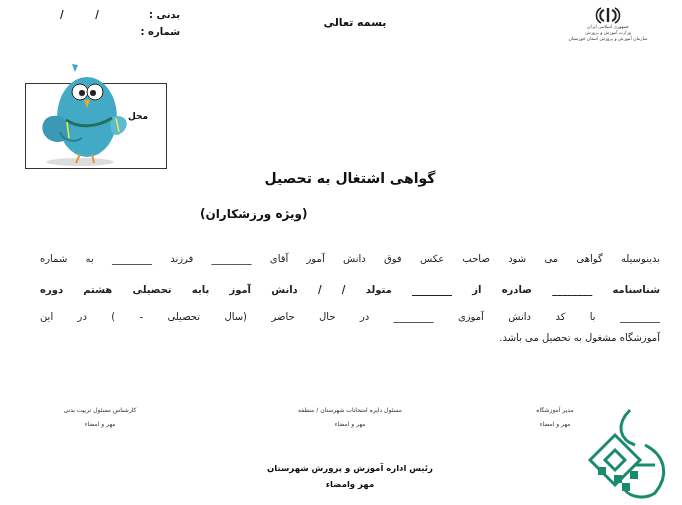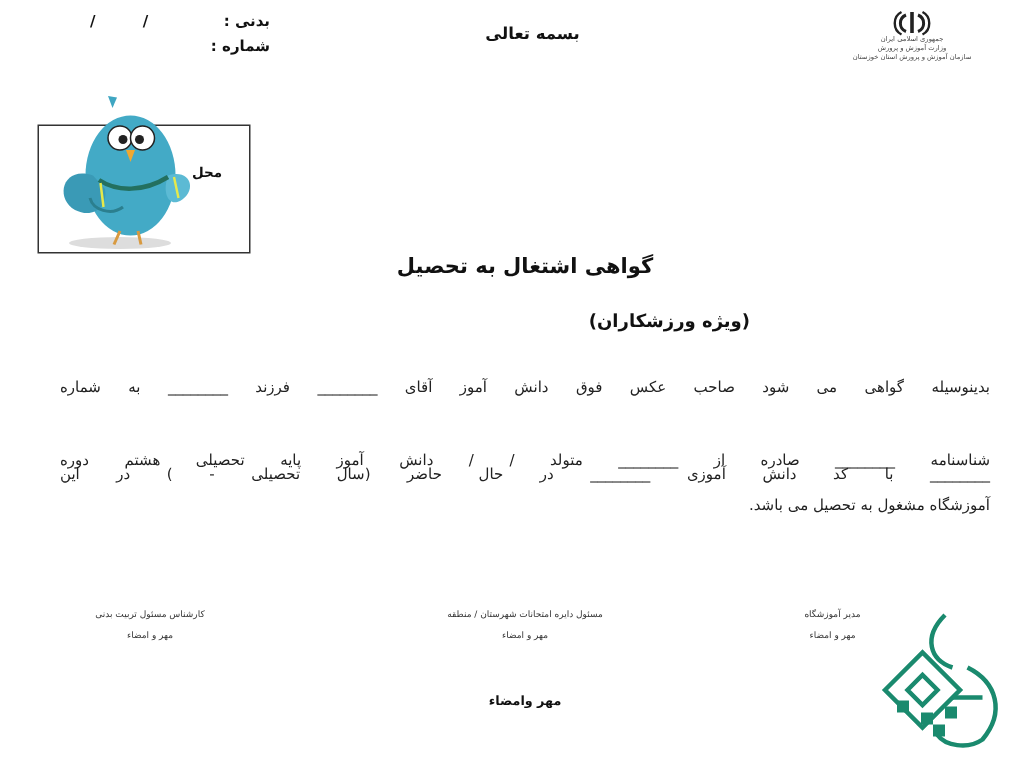--- a/index.html
+++ b/index.html
@@ -10,21 +10,21 @@
   .hdr-left { left:120px; top:6px; width:60px; font-size:10px; line-height:17px; text-align:right; }
   .hdr-left .slashes { position:absolute; left:-60px; top:0; direction:ltr; font-size:10px; letter-spacing:14px; white-space:nowrap; }
   .bismillah { left:310px; top:16px; width:90px; text-align:center; font-size:11px; }
   .emblem { left:553px; top:6px; width:110px; text-align:center; }
   .emblem svg { display:block; margin:0 auto; }
   .emblem .line { font-size:4.5px; line-height:6px; color:#444; white-space:nowrap; }
   .photo-frame { left:25px; top:83px; width:140px; height:84px; border:1.5px solid #333; background:#fff; }
   .photo-label { left:128px; top:111px; font-size:9px; font-weight:bold; }
   .bird { left:32px; top:62px; }
   .title { left:200px; top:170px; width:300px; text-align:center; font-size:14px; font-weight:bold; }
-  .subtitle { left:200px; top:207px; width:300px; text-align:right; font-size:12px; font-weight:bold; }
+  .subtitle { left:200px; top:207px; width:300px; text-align:left; font-size:12px; font-weight:bold; }
   .para { left:40px; width:620px; font-size:10px; color:#222; text-align:justify; text-align-last:justify; line-height:14px; white-space:nowrap; }
   .para.last { text-align-last:right; }
   .sig { font-size:6px; color:#333; text-align:center; line-height:14px; white-space:nowrap; }
   .footer-sig { left:200px; top:460px; width:300px; text-align:center; font-size:8.5px; font-weight:bold; line-height:16px; }
   .logo { left:570px; top:405px; }
 </style>
 </head>
 <body>
 
 <div class="abs hdr-left bold">
@@ -70,38 +70,39 @@
     <line x1="48" y1="92" x2="44" y2="101" stroke="#d89a40" stroke-width="2"></line>
     <line x1="60" y1="92" x2="62" y2="101" stroke="#d89a40" stroke-width="2"></line>
   </svg>
 </div>
 <div class="abs photo-label">محل</div>
 
 <div class="abs title">گواهی اشتغال به تحصیل</div>
 <div class="abs subtitle">(ویژه ورزشکاران)</div>
 
 <div class="abs para" style="top:252px;">بدینوسیله گواهی می شود صاحب عکس فوق دانش آموز آقای ________ فرزند ________ به شماره</div>
-<div class="abs para" style="top:301px;">شناسنامه ________ صادره از ________ متولد  /   /   دانش آموز پایه تحصیلی هشتم دوره</div>
+<div class="abs para" style="top:283px;font-weight:bold;">شناسنامه ________ صادره از ________ متولد  /   /   دانش آموز پایه تحصیلی هشتم دوره</div>
 <div class="abs para" style="top:310px;">________ با کد دانش آموزی ________ در حال حاضر (سال تحصیلی      -      ) در این</div>
 <div class="abs para last" style="top:331px;">آموزشگاه مشغول به تحصیل می باشد.</div>
 
 <div class="abs sig" style="left:505px; top:403px; width:100px;">
   <div>مدیر آموزشگاه</div>
   <div>مهر و امضاء</div>
 </div>
 <div class="abs sig" style="left:250px; top:403px; width:200px;">
   <div>مسئول دایره امتحانات شهرستان / منطقه</div>
   <div>مهر و امضاء</div>
 </div>
 <div class="abs sig" style="left:20px; top:403px; width:160px;">
   <div>کارشناس مسئول تربیت بدنی</div>
   <div>مهر و امضاء</div>
 </div>
 
 <div class="abs footer-sig">
+  <div>رئیس اداره آموزش و پرورش شهرستان</div>
   <div>مهر وامضاء</div>
 </div>
 
 <div class="abs logo">
   <svg width="105" height="95" viewBox="0 0 105 95">
     <g fill="none" stroke="#1a8a6e" stroke-width="3">
       <path d="M60 5 C45 20 50 35 65 40"></path>
       <path d="M20 55 L45 30 L70 55 L45 80 Z"></path>
       <path d="M35 55 L45 45 L55 55 L45 65 Z"></path>
       <path d="M75 40 C95 50 100 70 85 88 C75 95 60 92 55 85"></path>

